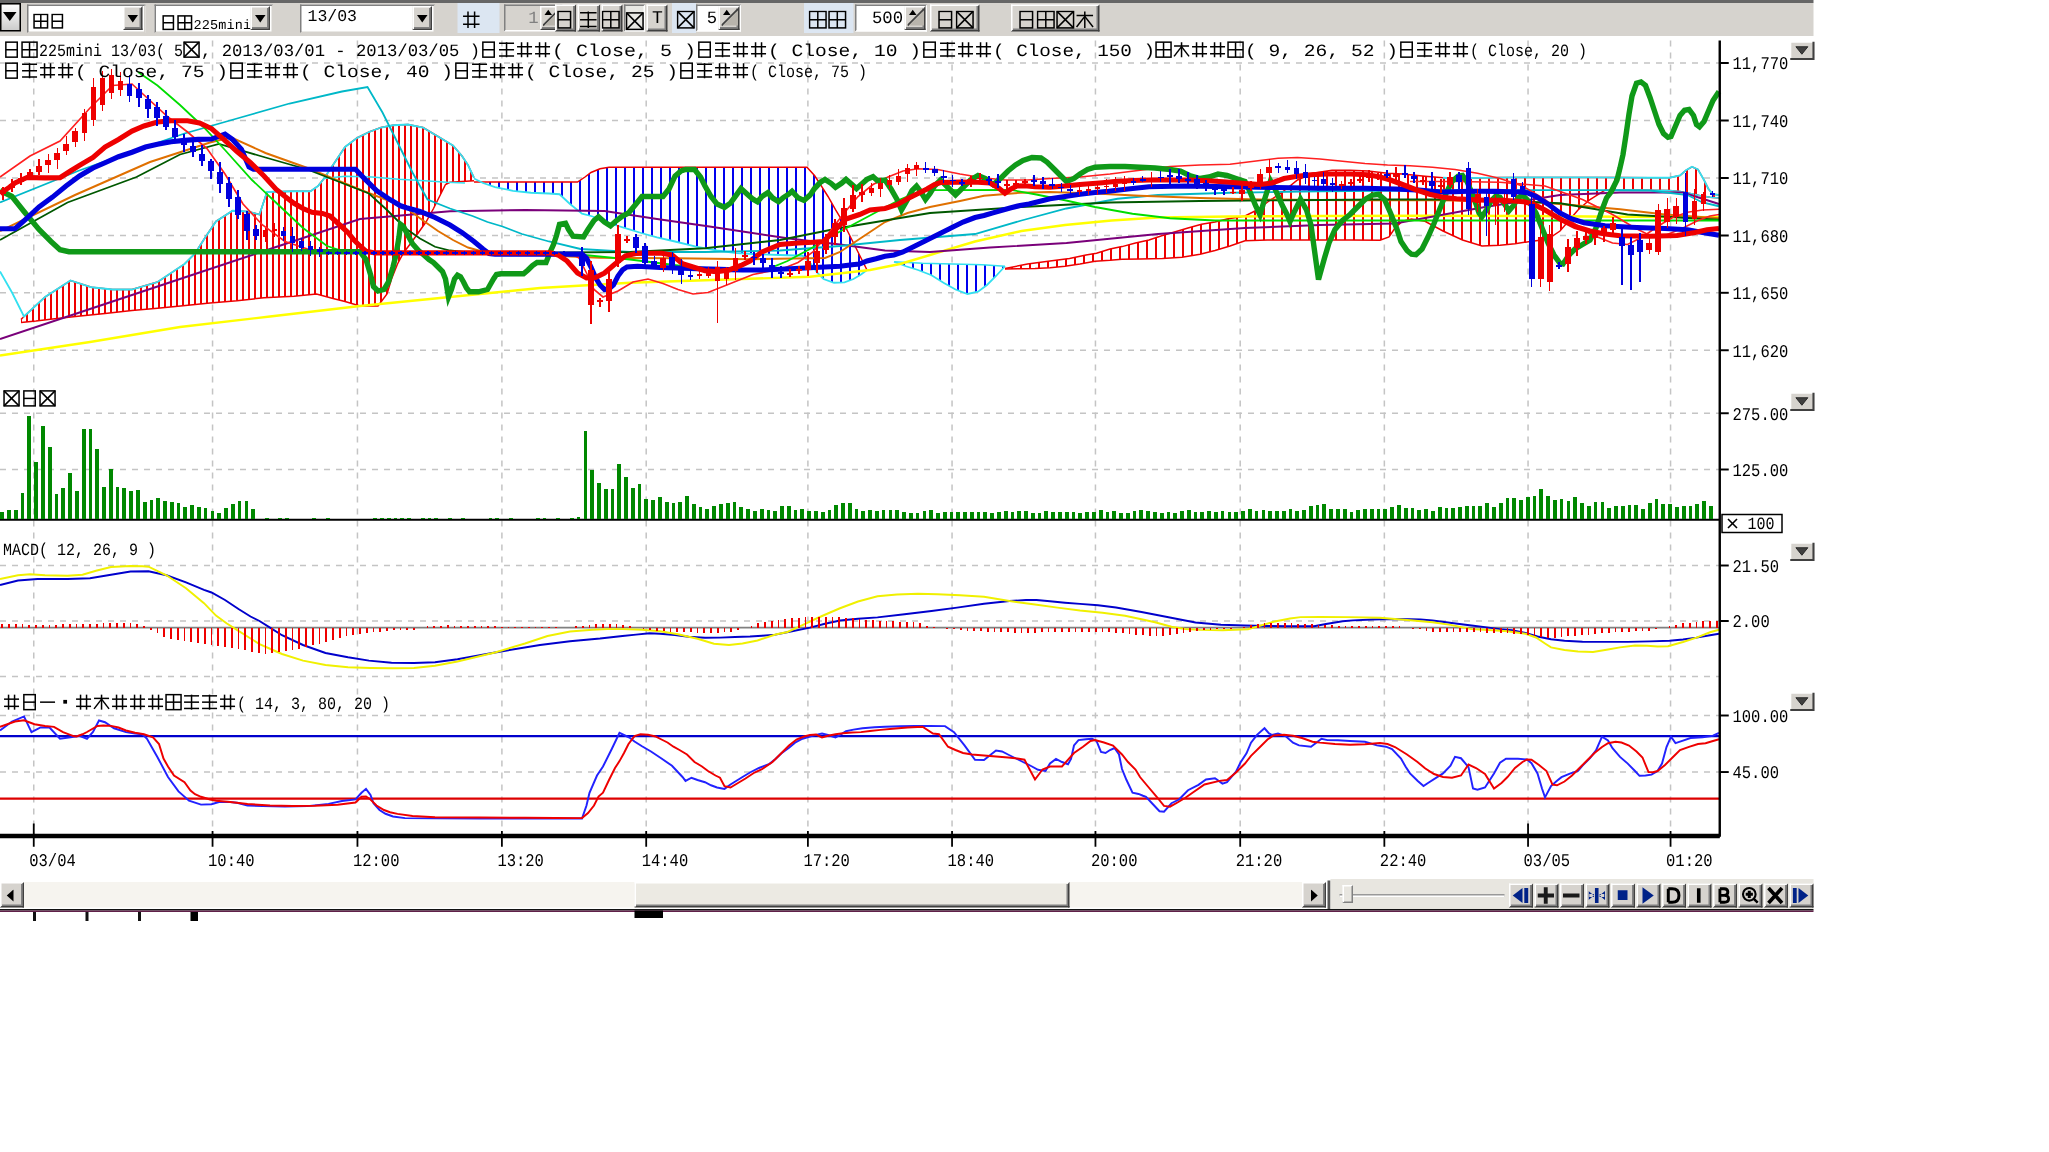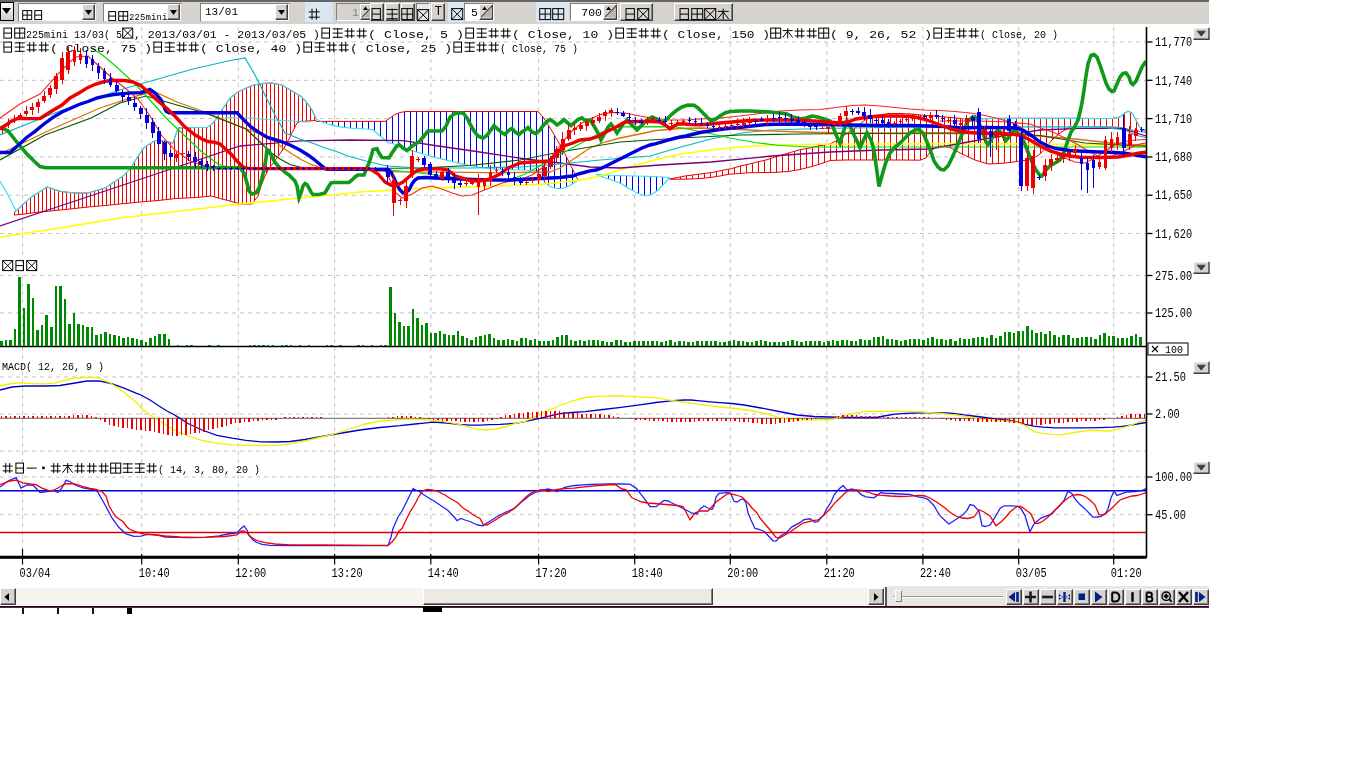--- a/index.html
+++ b/index.html
@@ -1251,21 +1251,21 @@
     </svg><svg width="11" height="11" style="vertical-align:-2px">
       <rect x="0.7" y="0.6000000000000001" width="9.0" height="9.0" stroke="#000" stroke-width="1" fill="none"></rect>
       <line x1="0.7" y1="5.1" x2="9.7" y2="5.1" stroke="#000" stroke-width="1" fill="none"></line>
       <line x1="5.2" y1="0.6000000000000001" x2="5.2" y2="9.6" stroke="#000" stroke-width="1" fill="none"></line>
     </svg><span style="font-family:'Liberation Mono',monospace;font-size:9px;display:inline-block;width:5.5px;overflow:visible">2</span><span style="font-family:'Liberation Mono',monospace;font-size:9px;display:inline-block;width:5.5px;overflow:visible">2</span><span style="font-family:'Liberation Mono',monospace;font-size:9px;display:inline-block;width:5.5px;overflow:visible">5</span><span style="font-family:'Liberation Mono',monospace;font-size:9px;display:inline-block;width:5.5px;overflow:visible">m</span><span style="font-family:'Liberation Mono',monospace;font-size:9px;display:inline-block;width:5.5px;overflow:visible">i</span><span style="font-family:'Liberation Mono',monospace;font-size:9px;display:inline-block;width:5.5px;overflow:visible">n</span><span style="font-family:'Liberation Mono',monospace;font-size:9px;display:inline-block;width:5.5px;overflow:visible">i</span></div>
 <div class="abs raised" style="left:167px;top:4px;width:13px;height:15.5px"></div>
 <svg class="abs" style="left:170px;top:10px" width="8" height="6">
     <path d="M0,0 L7,0 L3.5,5 Z" fill="#000"></path>
   </svg>
 <div class="abs field" style="left:200px;top:2.5px;width:90px;height:19px"></div>
-<div class="abs" style="left:205px;top:6px;font-family:'Liberation Mono',monospace;font-size:11px;color:#000">13/01</div>
+<div class="abs" style="left:205px;top:6px;font-family:'Liberation Mono',monospace;font-size:11px;color:#000">13/03</div>
 <div class="abs raised" style="left:275px;top:4px;width:13px;height:15.5px"></div>
 <svg class="abs" style="left:278px;top:10px" width="8" height="6">
     <path d="M0,0 L7,0 L3.5,5 Z" fill="#000"></path>
   </svg>
 <div class="abs" style="left:305px;top:2px;width:28px;height:20px;background:#dce6f2"></div>
 <div class="abs" style="left:308px;top:4.5px"><svg width="13" height="13" style="vertical-align:-2px">
       <line x1="4.0" y1="0.6000000000000001" x2="4.0" y2="11.6" stroke="#000" stroke-width="1" fill="none"></line>
       <line x1="8.399999999999999" y1="0.6000000000000001" x2="8.399999999999999" y2="11.6" stroke="#000" stroke-width="1" fill="none"></line>
       <line x1="0.7" y1="3.9" x2="11.7" y2="3.9" stroke="#000" stroke-width="1" fill="none"></line>
       <line x1="0.7" y1="9.18" x2="11.7" y2="9.18" stroke="#000" stroke-width="1" fill="none"></line>
@@ -1322,21 +1322,21 @@
 <div class="abs" style="left:539px;top:4.5px"><svg width="13" height="13" style="vertical-align:-2px">
       <rect x="0.7" y="0.6000000000000001" width="11.0" height="11.0" stroke="#000" stroke-width="1" fill="none"></rect>
       <line x1="0.7" y1="6.1" x2="11.7" y2="6.1" stroke="#000" stroke-width="1" fill="none"></line>
       <line x1="6.2" y1="0.6000000000000001" x2="6.2" y2="11.6" stroke="#000" stroke-width="1" fill="none"></line>
     </svg><svg width="13" height="13" style="vertical-align:-2px">
       <rect x="0.7" y="0.6000000000000001" width="11.0" height="11.0" stroke="#000" stroke-width="1" fill="none"></rect>
       <line x1="0.7" y1="6.1" x2="11.7" y2="6.1" stroke="#000" stroke-width="1" fill="none"></line>
       <line x1="6.2" y1="0.6000000000000001" x2="6.2" y2="11.6" stroke="#000" stroke-width="1" fill="none"></line>
     </svg></div>
 <div class="abs" style="left:570px;top:3px;width:48px;height:17.5px;background:#fff;border-top:1.5px solid #808080;border-left:1.5px solid #808080;border-right:1px solid #fff;border-bottom:1px solid #fff"></div>
-<div class="abs" style="left:570px;top:5.5px;width:32px;text-align:right;font-family:Liberation Mono;font-size:11.5px;color:#000">700</div>
+<div class="abs" style="left:570px;top:5.5px;width:32px;text-align:right;font-family:Liberation Mono;font-size:11.5px;color:#000">500</div>
 <div class="abs raised" style="left:603px;top:3.5px;width:14px;height:16.5px"></div>
 <svg class="abs" style="left:604.5px;top:5.5px" width="12" height="12">
     <path d="M0,11 L11,0" stroke="#404040" stroke-width="1.2"></path>
     <path d="M1,4 L6,4 L3.5,0.5 Z" fill="#000"></path>
     <path d="M11,1 L11,11 L1,11 Z" fill="#b8b4ac"></path>
   </svg>
 <div class="abs raised" style="left:620px;top:3px;width:33px;height:17.5px"></div>
 <div class="abs" style="left:623.5px;top:4.5px"><svg width="13" height="13" style="vertical-align:-2px">
       <rect x="2.0199999999999996" y="0.6000000000000001" width="8.36" height="11.0" stroke="#000" stroke-width="1" fill="none"></rect>
       <line x1="2.0199999999999996" y1="6.1" x2="10.379999999999999" y2="6.1" stroke="#000" stroke-width="1" fill="none"></line>

